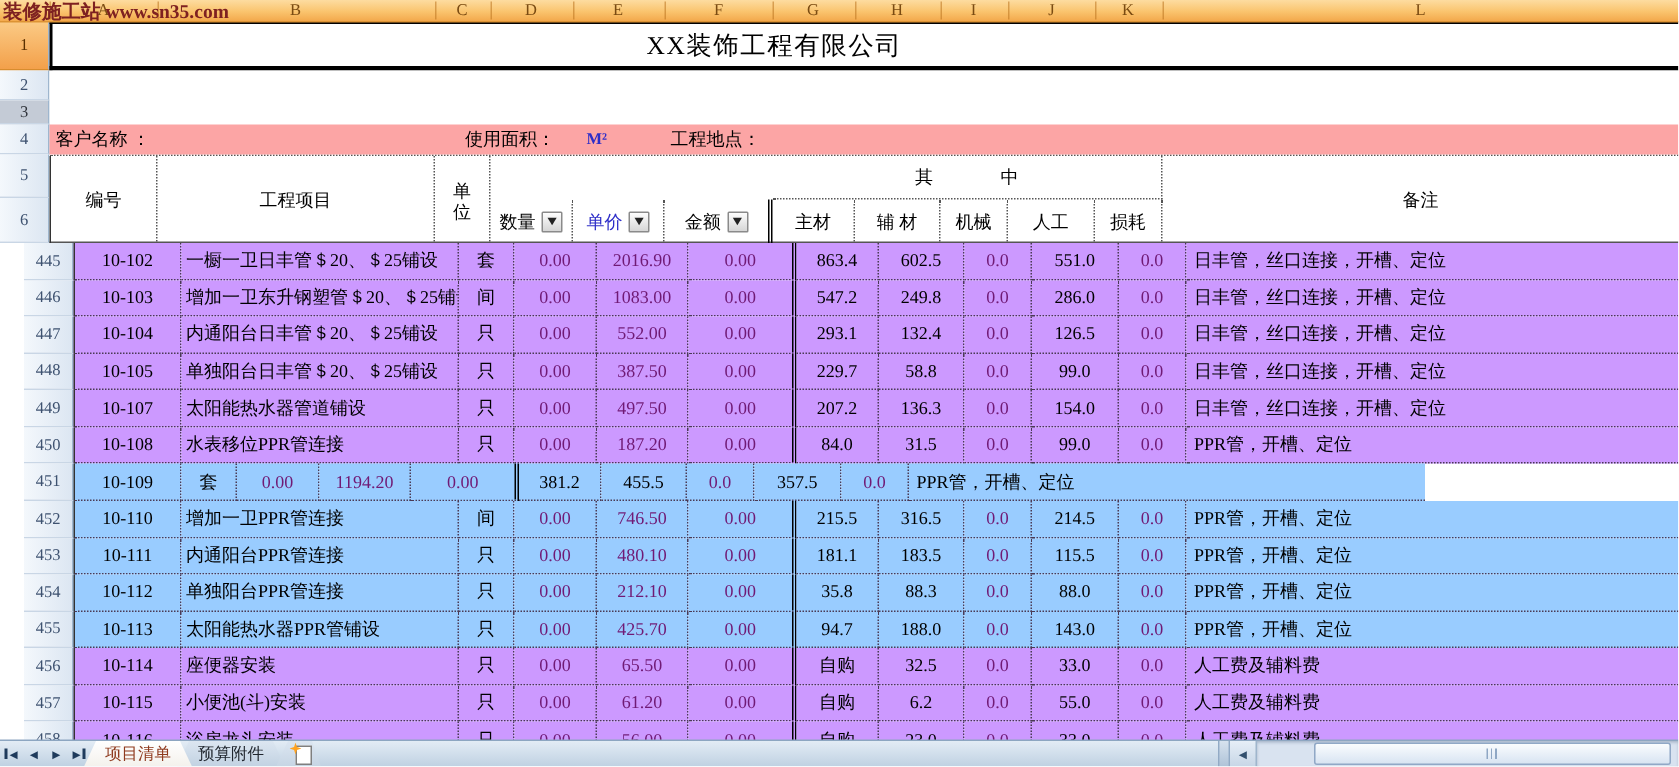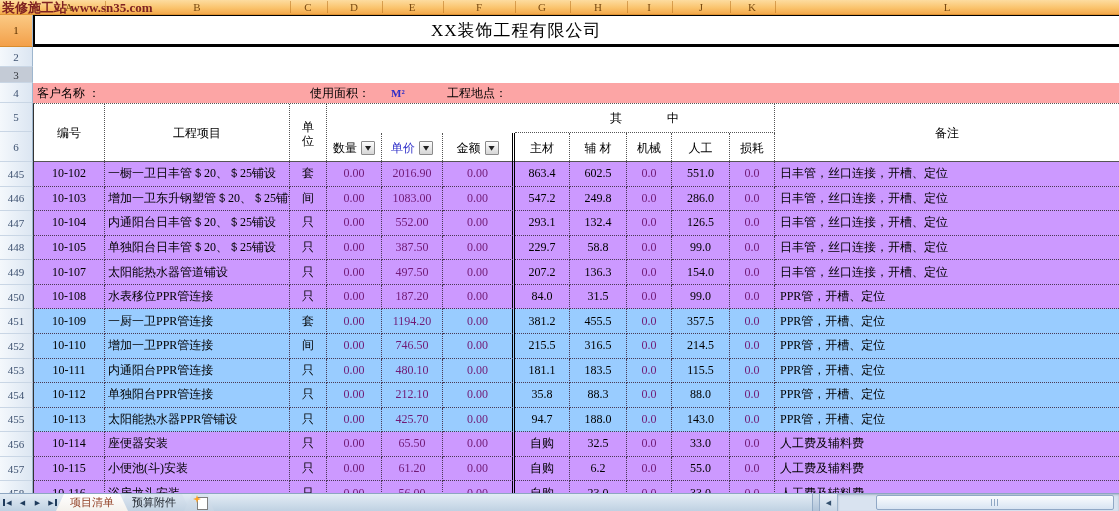--- a/index.html
+++ b/index.html
@@ -48,21 +48,21 @@
   .hc.dbl{border-right:3px double #000;}
   .g-unit span{display:block;width:14px;line-height:14px;word-break:break-all;text-align:center;}
   .g-mid{word-spacing:42px;}
   .g-aux{white-space:pre;}
   .blue-t{color:#2E2EC8;}
   .flt{width:14px;height:14px;margin-left:4px;flex:0 0 14px;box-sizing:border-box;
        background:linear-gradient(#FDFDFD,#D6D6D6);border:1px solid #8A8A8A;border-radius:1px;
        display:flex;align-items:center;justify-content:center;}
   .flt span{font-size:8px;line-height:8px;color:#222;font-family:"DejaVu Sans",sans-serif;transform:scaleY(.8);}
   
-  .datarows{height:332px;overflow:hidden;display:flex;flex-direction:column;}
+  .datarows{height:332px;overflow:hidden;display:flex;flex-direction:column;margin-left:16px;}
   .drow{display:flex;flex-direction:row;height:24.57px;flex:0 0 24.57px;box-sizing:border-box;}
   .band-purple .dc{background:#CC99FF;}
   .band-blue .dc{background:#99CCFF;}
   .dc{box-sizing:border-box;display:flex;align-items:center;justify-content:center;font-size:12px;color:#000;
       border-right:1px dotted #4A3A55;border-bottom:1px dotted #4A3A55;overflow:hidden;white-space:nowrap;}
   .drh{border-bottom:1px solid #C9D6E5;}
   .c-id{width:72px;flex:0 0 72px;border-left:1px solid #333;}
   .c-proj{width:185px;flex:0 0 185px;justify-content:flex-start;padding-left:3px;}
   .c-unit{width:37px;flex:0 0 37px;}
   .c-qty{width:55px;flex:0 0 55px;}
@@ -293,21 +293,20 @@
           <div class="dc c-main">84.0</div>
           <div class="dc c-aux">31.5</div>
           <div class="dc c-mach red-v">0.0</div>
           <div class="dc c-labor">99.0</div>
           <div class="dc c-loss red-v">0.0</div>
           <div class="dc c-note">PPR管，开槽、定位</div>
         </div>
         <div class="drow band-blue">
           <div class="rh drh">451</div>
           <div class="dc c-id">10-109</div>
-          <div class="dc c-proj">一厨一卫PPR管连接</div>
           <div class="dc c-unit">套</div>
           <div class="dc c-qty red-v">0.00</div>
           <div class="dc c-price blue-v">1194.20</div>
           <div class="dc c-amt red-v">0.00</div>
           <div class="dc c-main">381.2</div>
           <div class="dc c-aux">455.5</div>
           <div class="dc c-mach red-v">0.0</div>
           <div class="dc c-labor">357.5</div>
           <div class="dc c-loss red-v">0.0</div>
           <div class="dc c-note">PPR管，开槽、定位</div>

